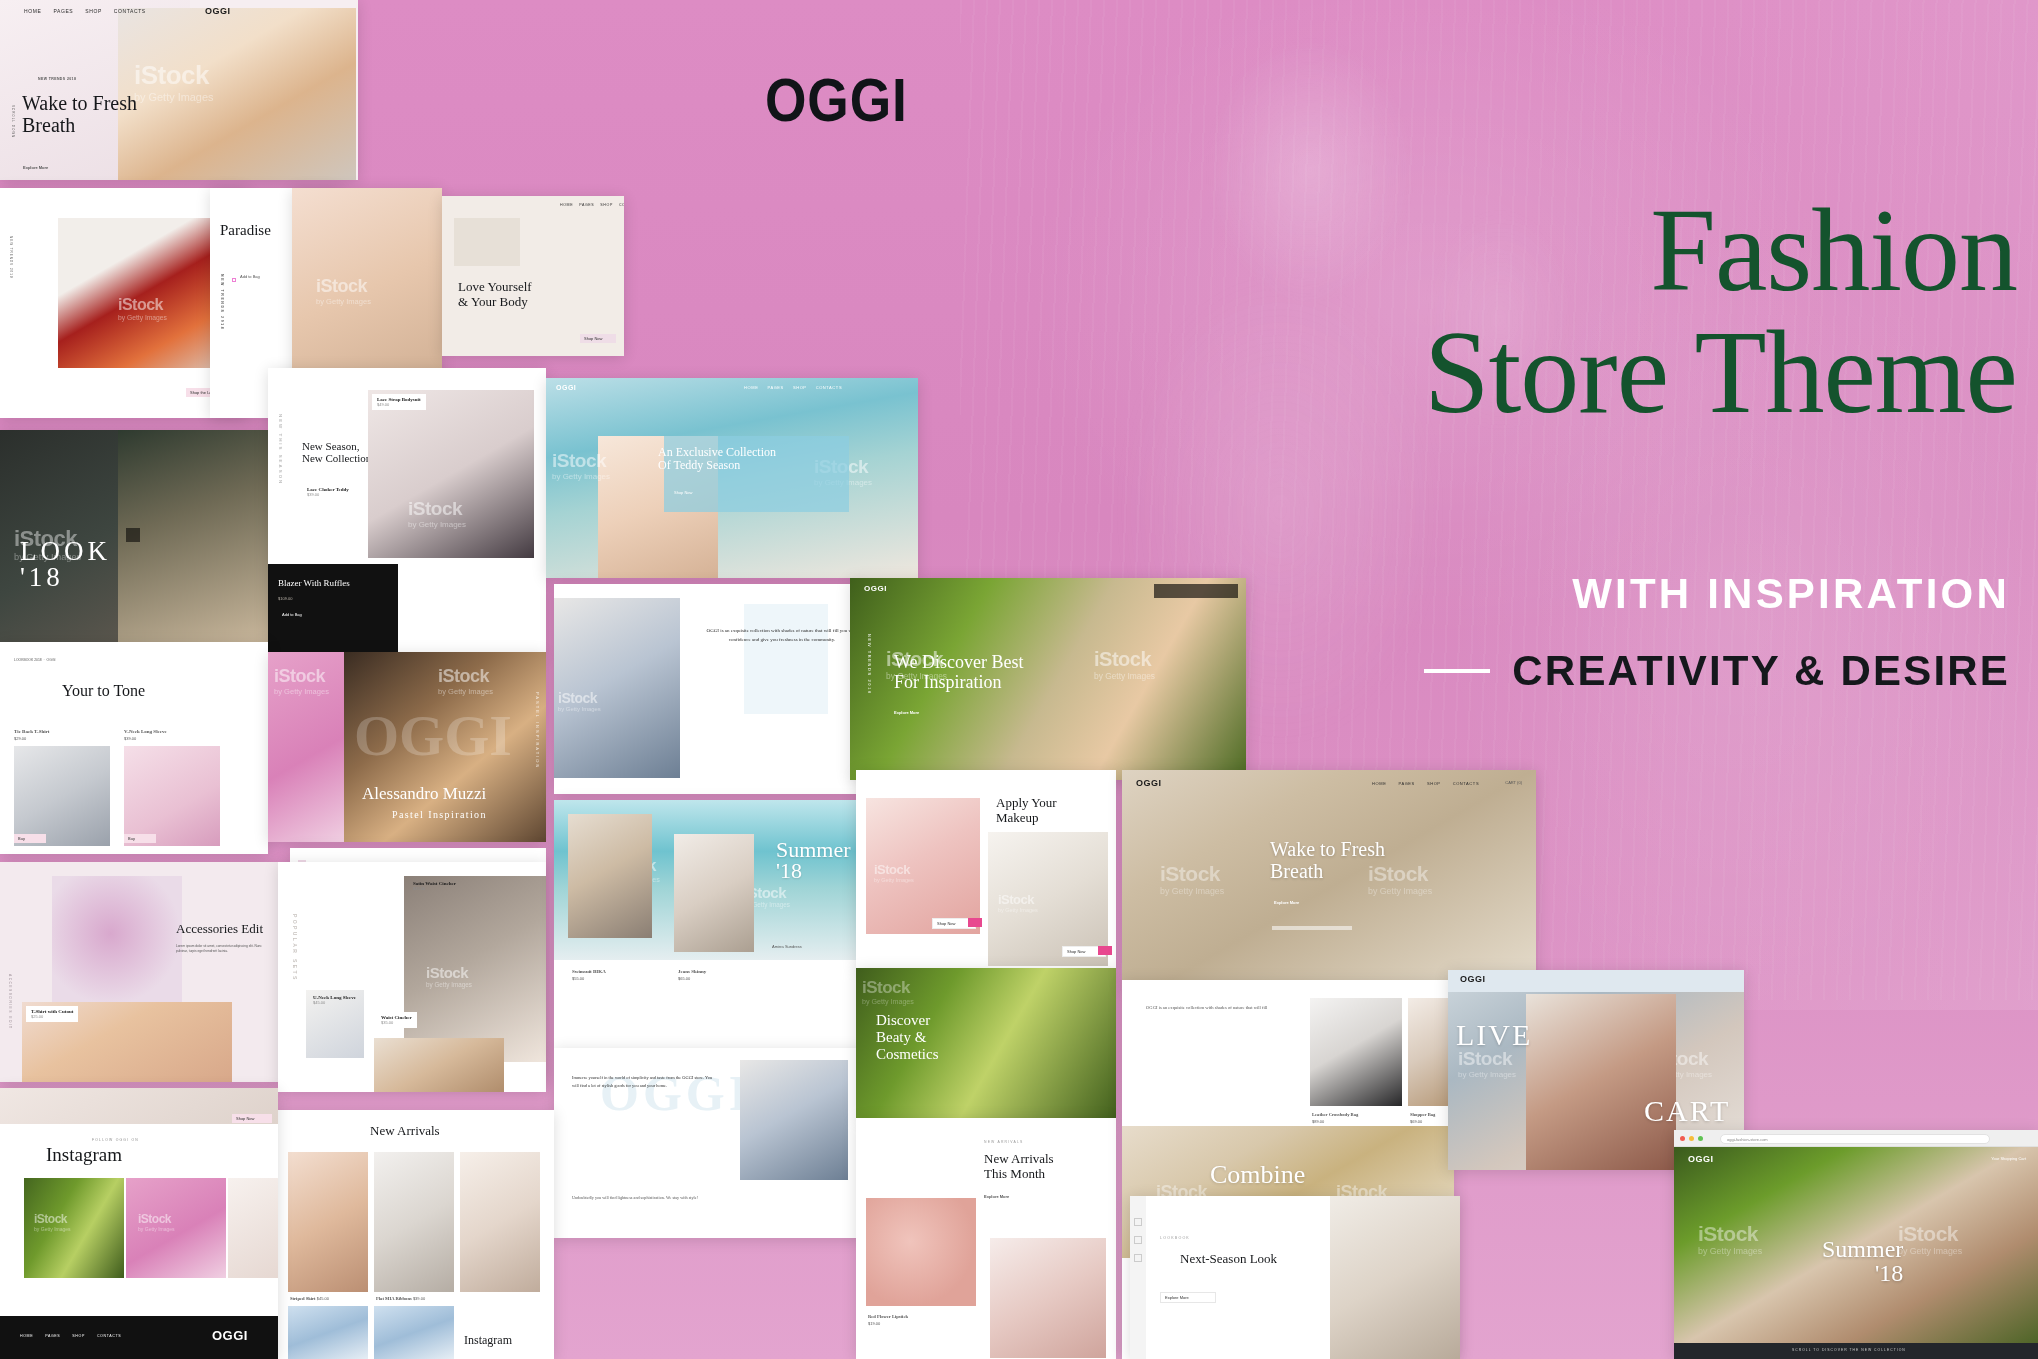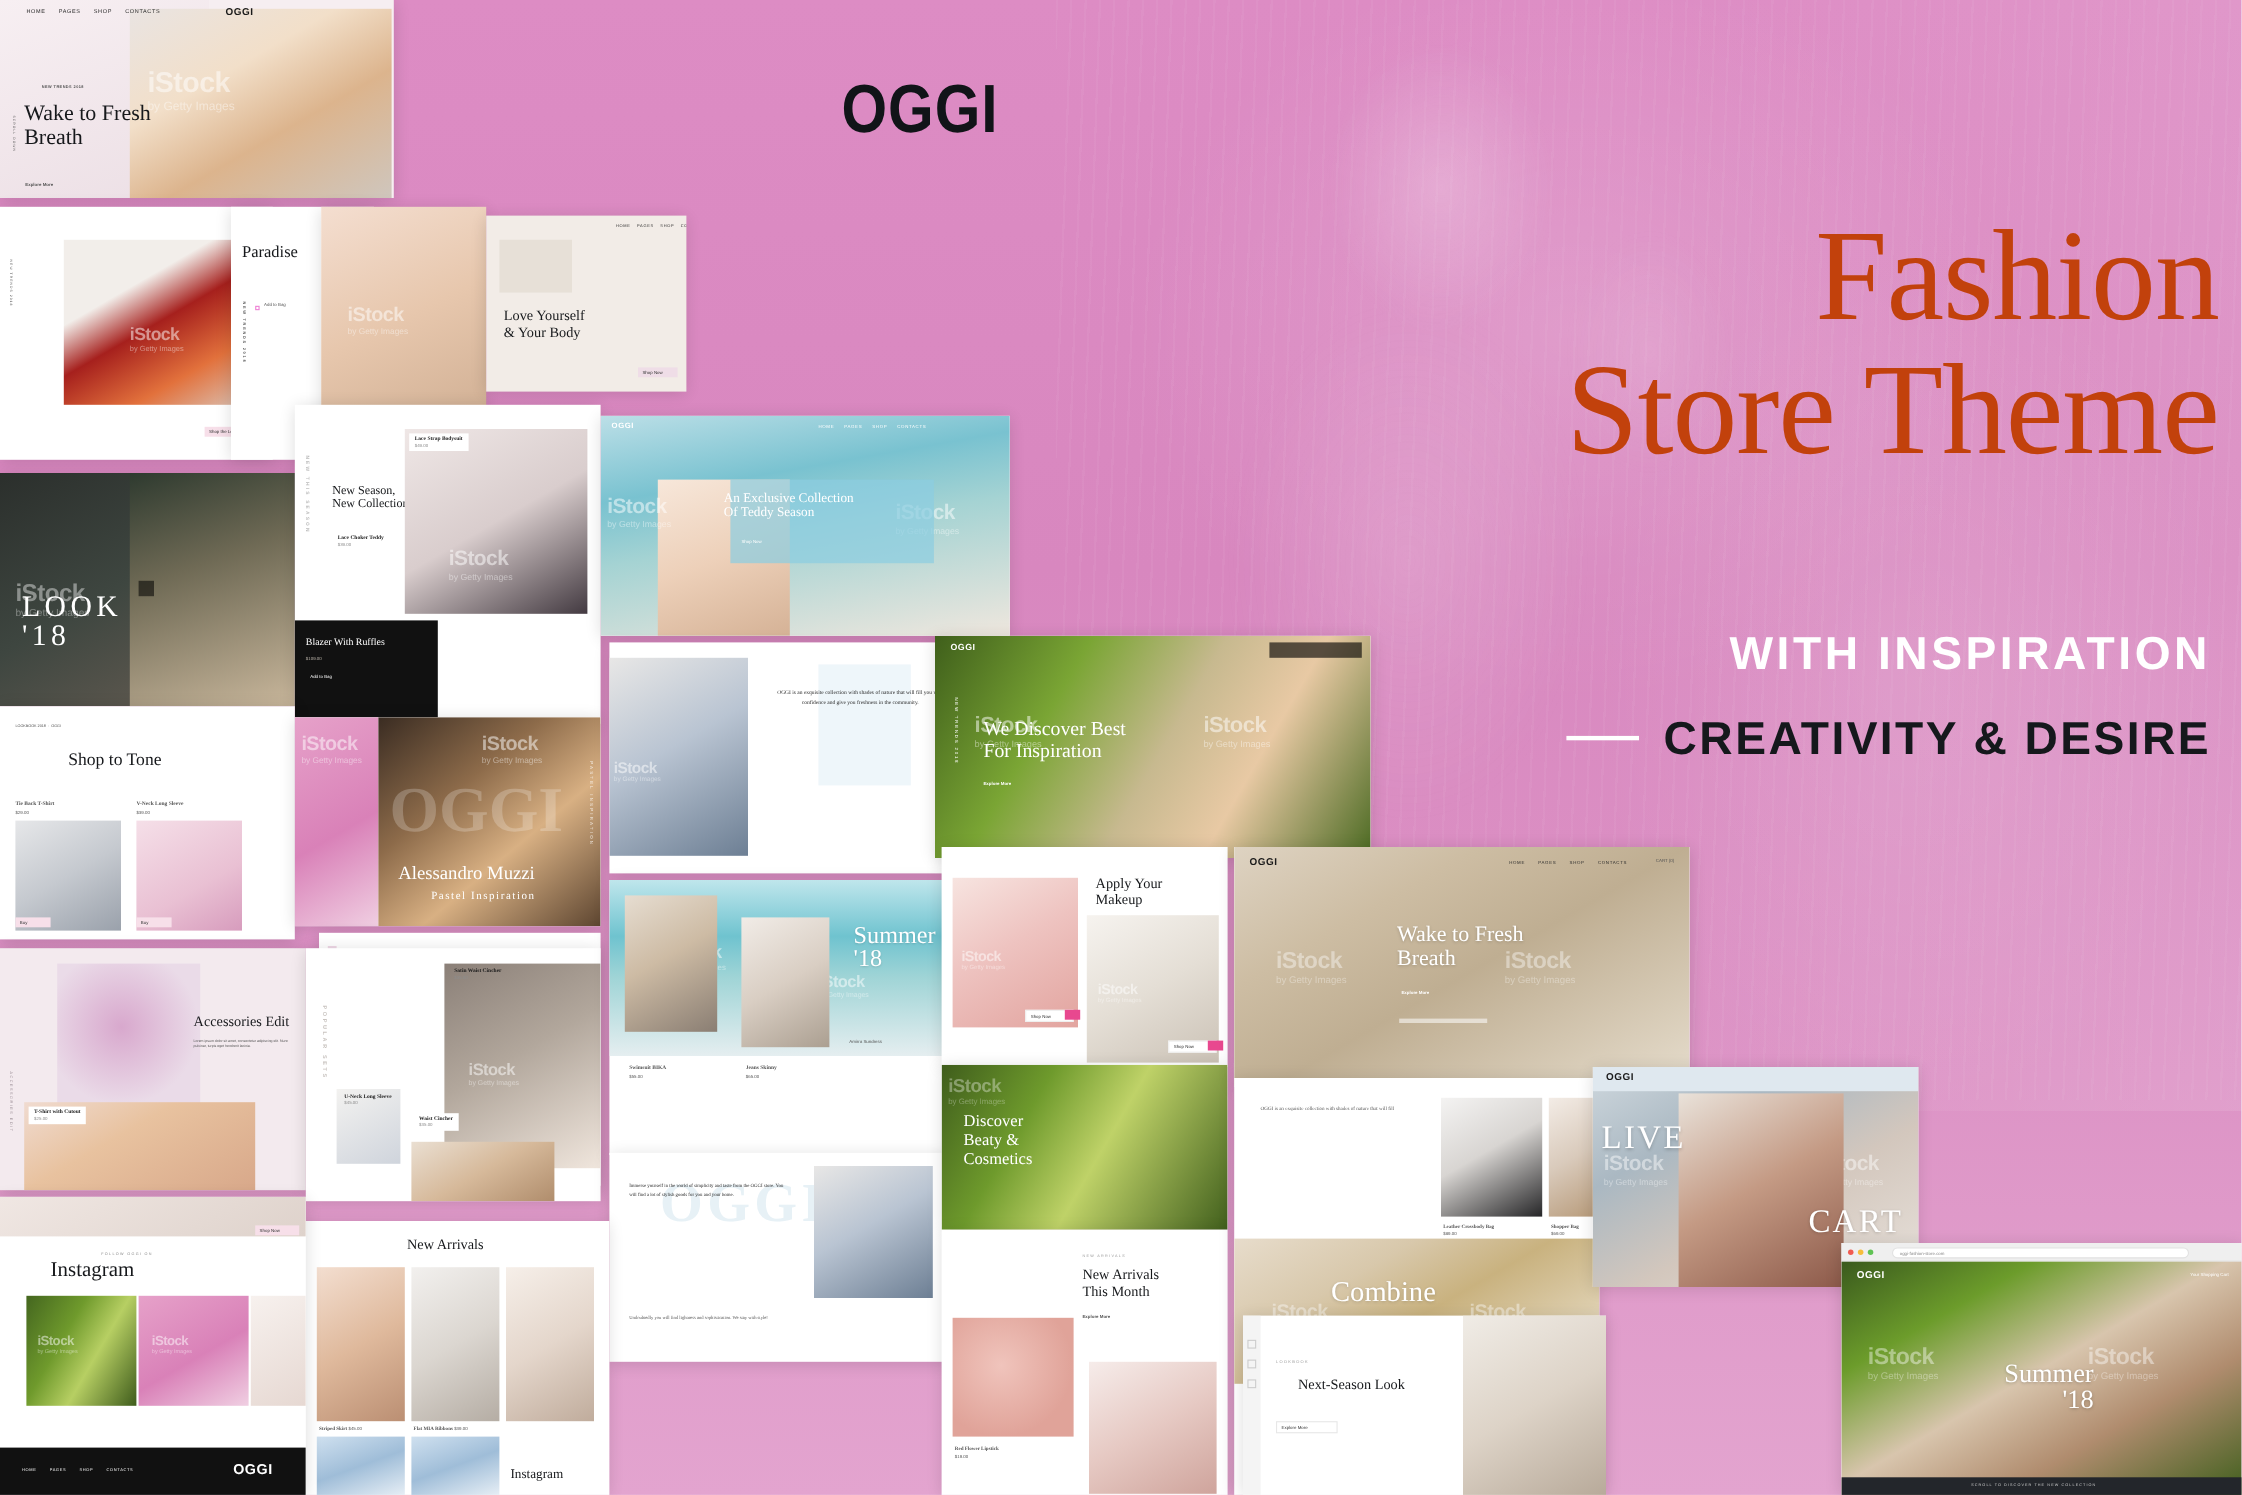--- a/index.html
+++ b/index.html
@@ -44,21 +44,21 @@
   .brand {
     position:absolute; left:765px; top:64px;
     font-family:"Liberation Sans", sans-serif;
     font-size:62px; font-weight:700; letter-spacing:1px; color:#111418;
     transform:scaleX(.86); transform-origin:left top;
   }
   .headline {
     position:absolute; left:1017px; top:190px; width:1000px;
     text-align:right;
     font-family:"Liberation Serif", serif;
-    font-size:118px; line-height:1.03; font-weight:400; color:#c2410c;
+    font-size:118px; line-height:1.03; font-weight:400; color:#14532d;
     letter-spacing:-1px;
   }
   .headline .l1{ display:block; }
   .headline .l2{ display:block; }
 
   .tagline1 {
     position:absolute; right:28px; top:570px; width:1000px; text-align:right;
     font-size:42px; font-weight:700; letter-spacing:3.2px; color:#ffffff;
   }
   .tagrow {
@@ -243,21 +243,21 @@
     <div style="position:absolute;left:118px;top:58px;width:185px;height:76px;background:rgba(140,205,225,.72);"></div>
     <div class="h-serif white" style="position:absolute;left:112px;top:68px;font-size:12px;">
       <div>An Exclusive Collection</div>
       <div>Of Teddy Season</div>
     </div>
     <div class="tiny" style="position:absolute;left:128px;top:112px;color:#fff;">Shop Now</div>
   </div>
 
   <div class="mk shadow" style="left:0;top:642px;width:268px;height:212px;background:#fff;">
     <div class="tiny" style="position:absolute;left:14px;top:16px;font-size:3.4px;">LOOKBOOK 2018 &nbsp;·&nbsp; OGGI</div>
-    <div class="h-serif" style="position:absolute;left:62px;top:40px;font-size:16px;">Shop to Tone</div>
+    <div class="h-serif" style="position:absolute;left:62px;top:40px;font-size:16px;">Your to Tone</div>
     <div class="tiny" style="position:absolute;left:14px;top:86px;width:100px;">
       <b style="font-family:'Liberation Serif',serif;font-size:5px;">Tie Back T-Shirt</b><br><span>$29.00</span>
     </div>
     <div class="tiny" style="position:absolute;left:124px;top:86px;width:100px;">
       <b style="font-family:'Liberation Serif',serif;font-size:5px;">V-Neck Long Sleeve</b><br><span>$39.00</span>
     </div>
     <div class="ph p-grayph" style="left:14px;top:104px;width:96px;height:100px;"></div>
     <div class="ph p-rose" style="left:124px;top:104px;width:96px;height:100px;"></div>
     <div class="btn-s" style="left:14px;top:192px;width:32px;">Buy</div>
     <div class="btn-s" style="left:124px;top:192px;width:32px;">Buy</div>

